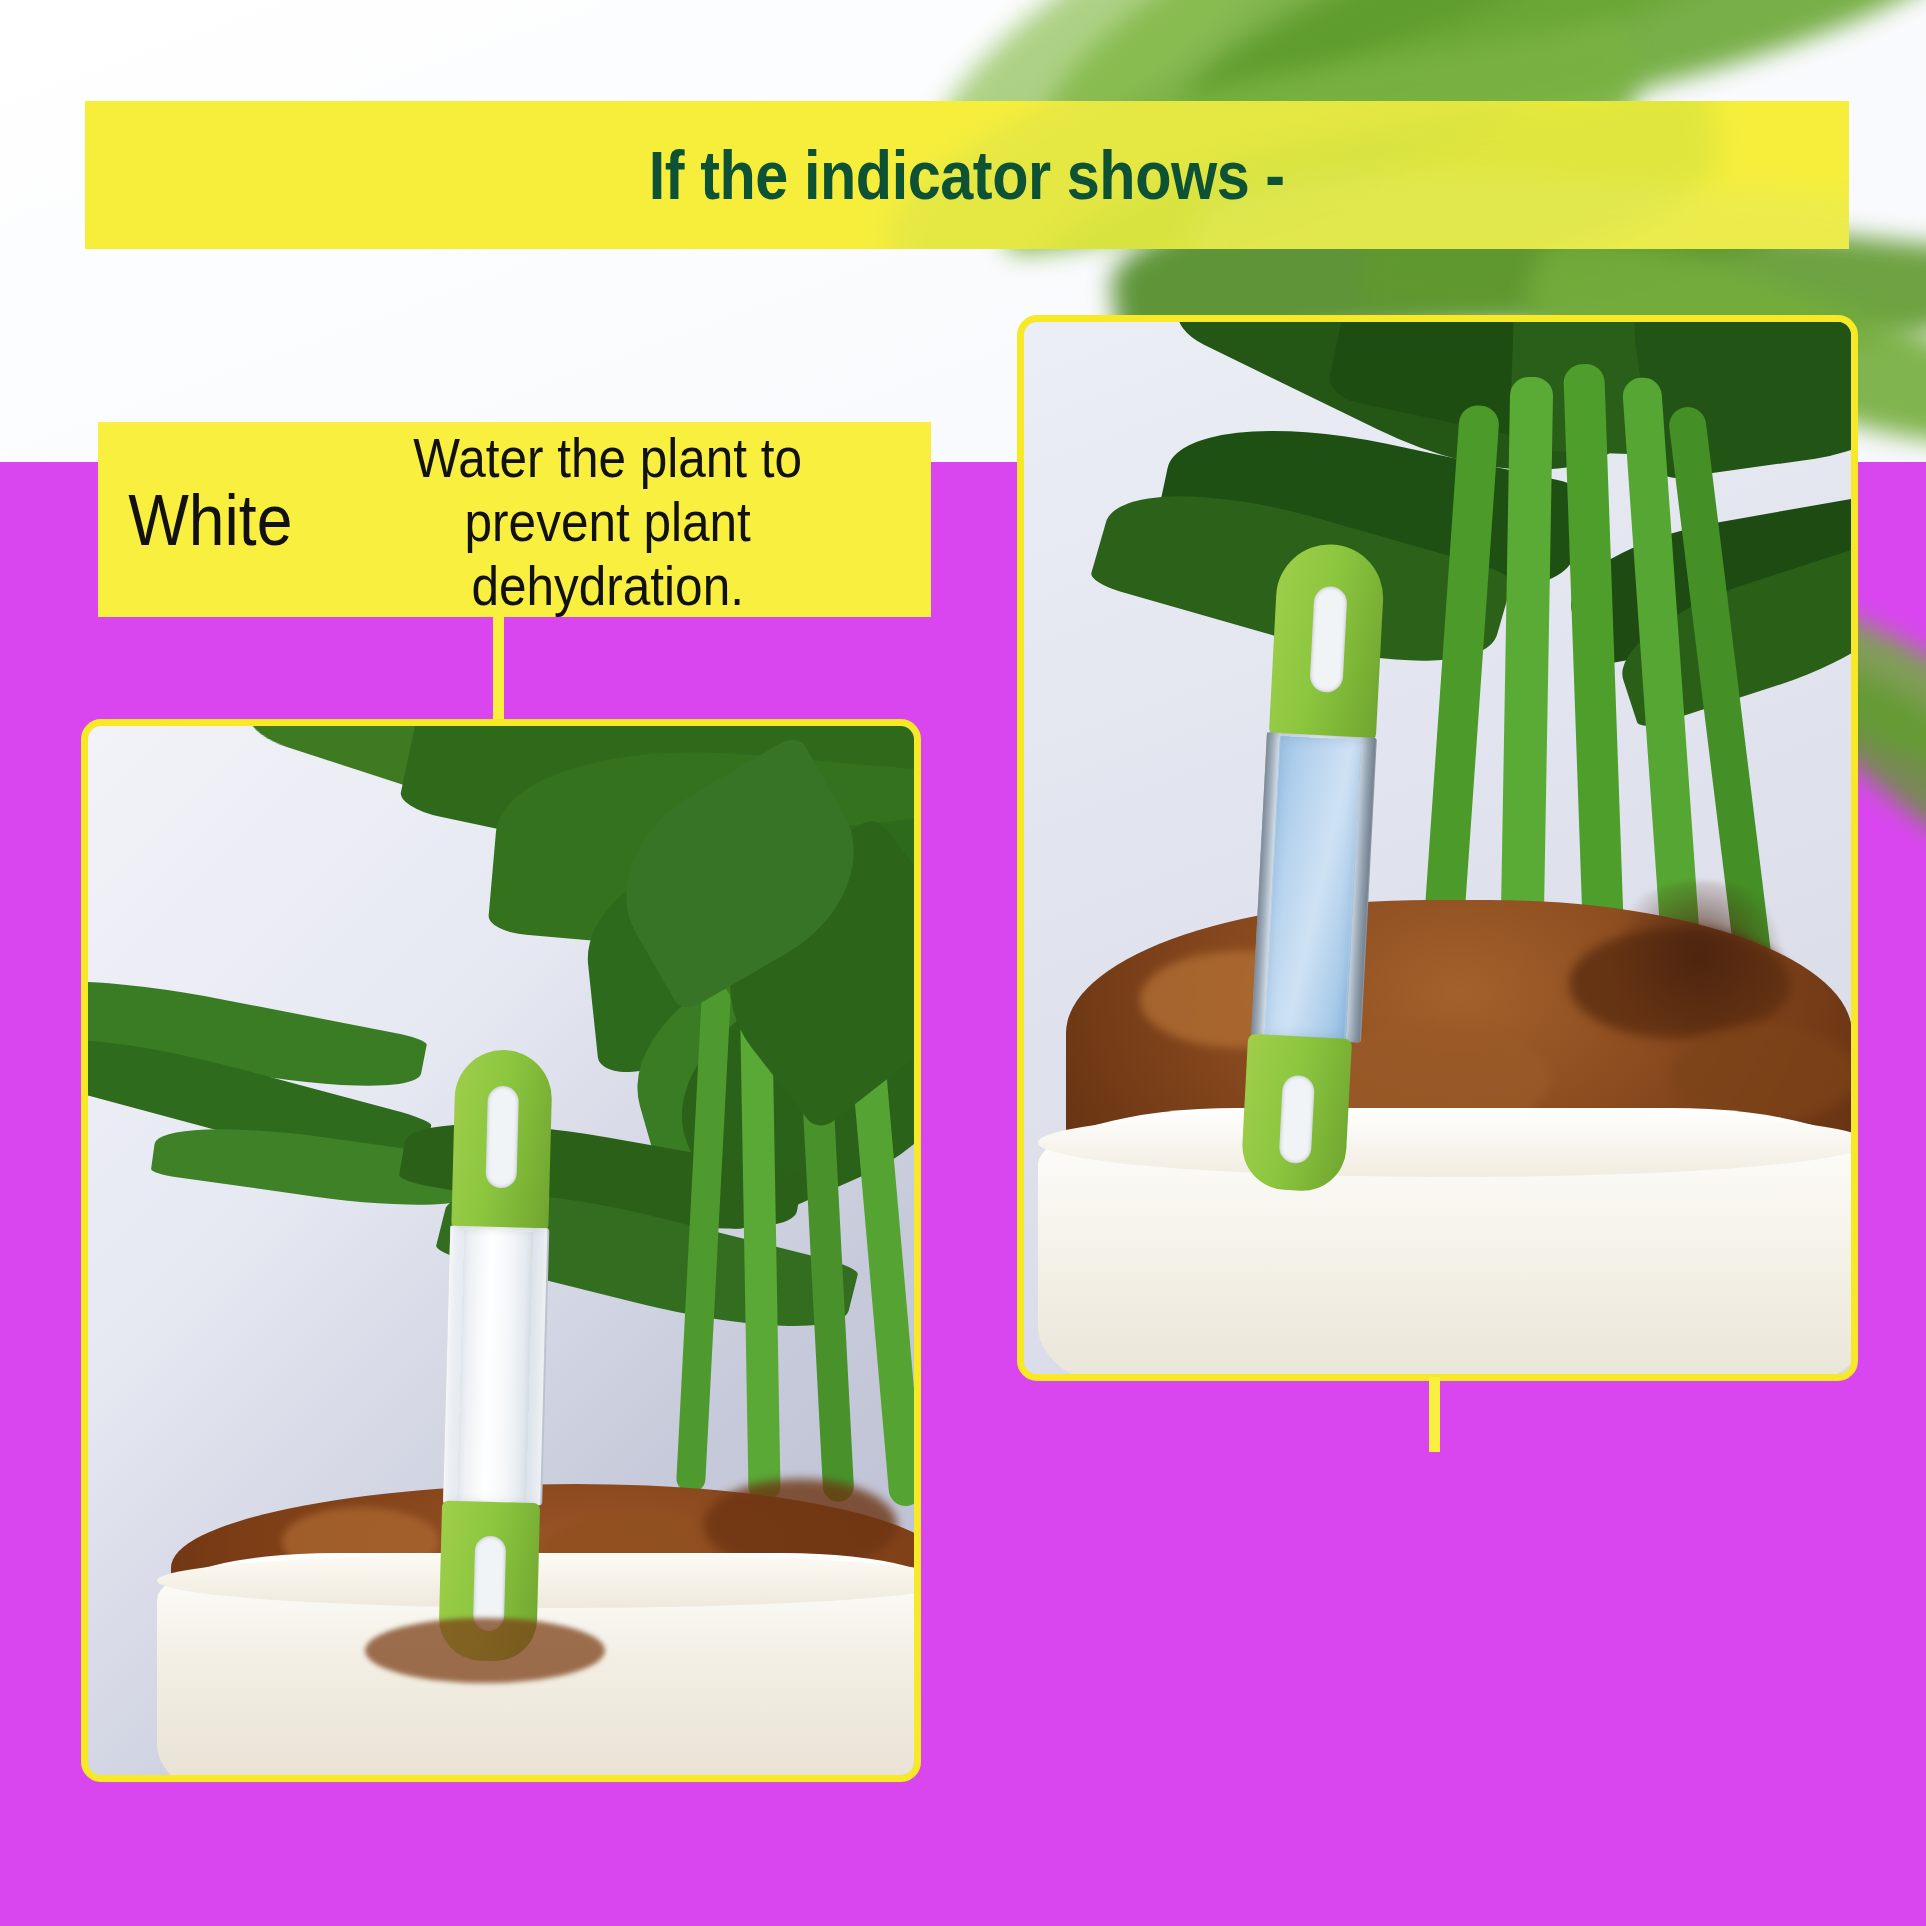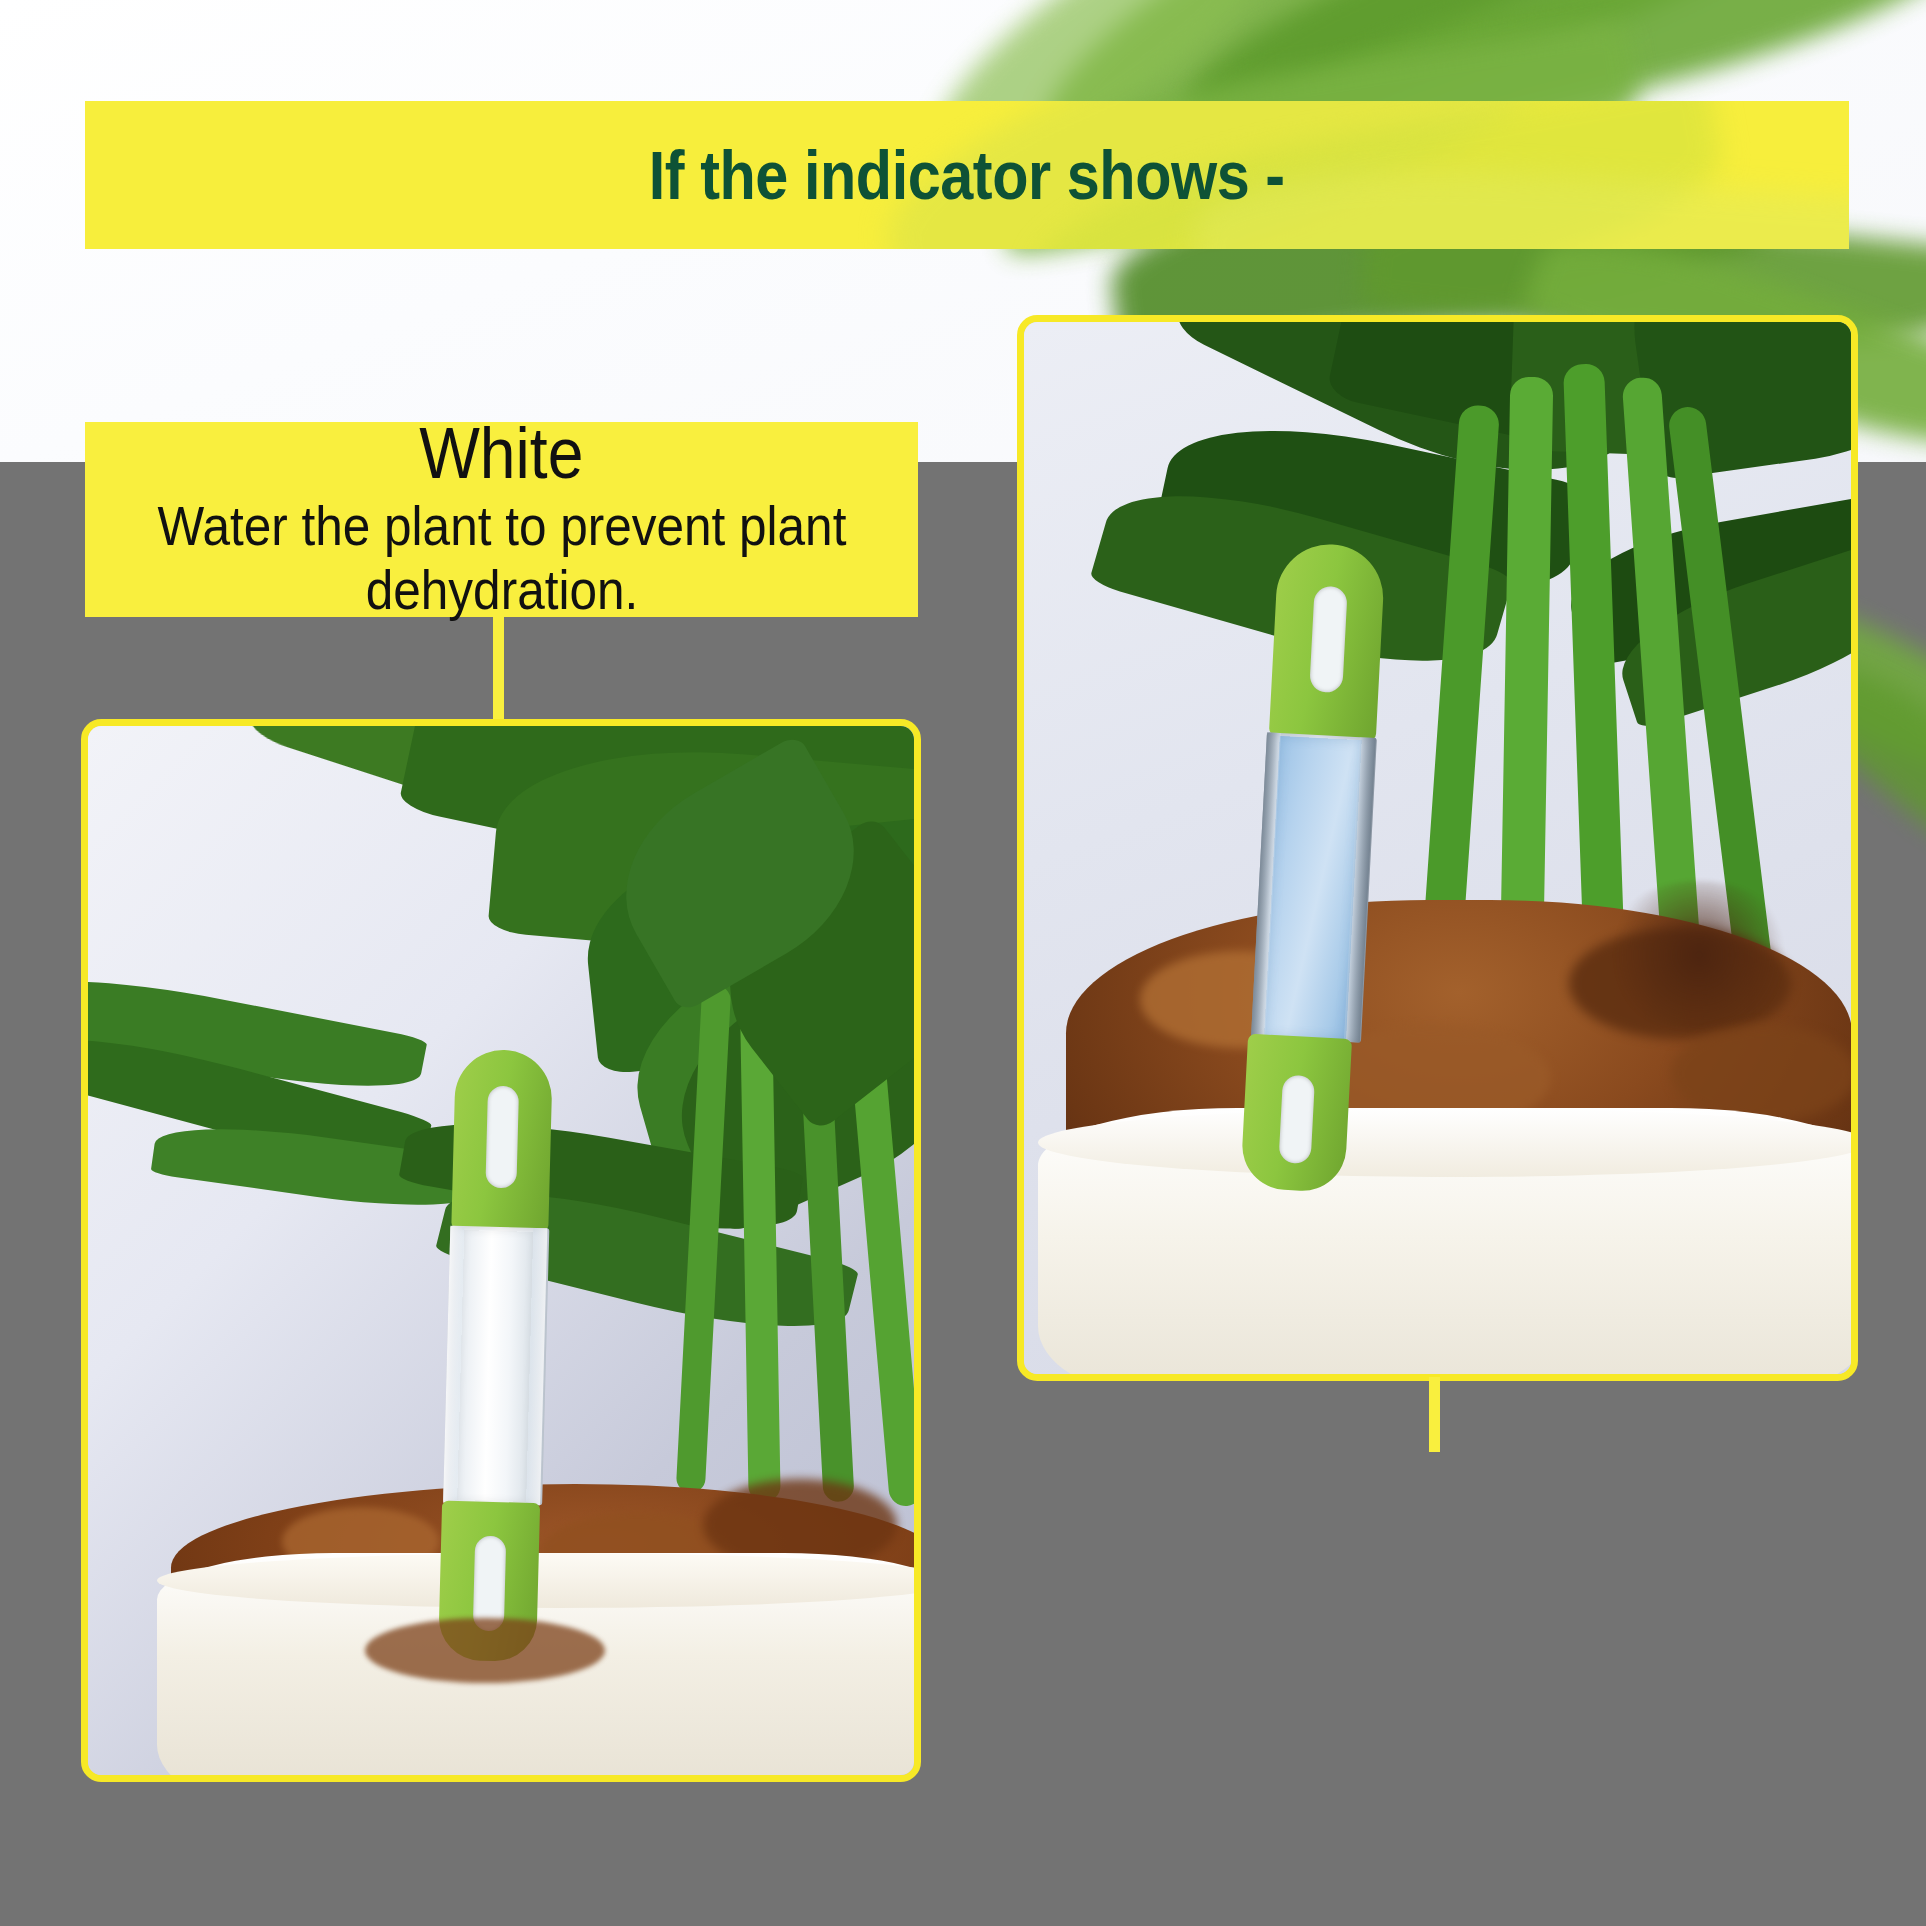--- a/index.html
+++ b/index.html
@@ -3,21 +3,21 @@
 <meta charset="utf-8">
 <style>
   html,body{margin:0;padding:0;}
   body{
     width:1926px;height:1926px;
     background:#fbfbfd;
     font-family:"Liberation Sans", sans-serif;
     overflow:hidden;
     position:relative;
   }
-  #stage{position:absolute;inset:0;overflow:hidden;background:#737373;}
+  #stage{position:absolute;inset:0;overflow:hidden;background:#d946ef;}
 
   
   .bg-photo{position:absolute;top:0;left:0;width:1926px;height:462px;overflow:hidden;}
   .bg-photo .wash{position:absolute;inset:0;
     background:linear-gradient(160deg,#ffffff 0%,#fbfcfe 40%,#f7f8fb 100%);}
   .leafb{position:absolute;filter:blur(12px);opacity:.9;}
 
   
   .header-banner{
     position:absolute;left:85px;top:101px;width:1764px;height:148px;
@@ -28,22 +28,22 @@
   .header-title{
     position:relative;z-index:3;
     font-size:69px;font-weight:700;color:#0e5236;letter-spacing:-0.5px;
     font-family:"Liberation Sans", sans-serif;
     transform:scaleX(.86);
     white-space:nowrap;
   }
 
   
   .label-box{position:absolute;background:#f9ef3e;
-    display:flex;flex-direction:column;align-items:center;justify-content:center;
-    text-align:center;box-sizing:border-box;padding:2.8px 18.5px;}
+    display:flex;flex-direction:row;align-items:center;justify-content:center;
+    text-align:center;box-sizing:border-box;padding:2.8px 18.5px;margin-left:13px;}
   .label-title{font-size:73px;font-weight:400;color:#111;line-height:1.0;
     transform:scaleX(.88);font-family:"Liberation Sans", sans-serif;}
   .label-desc{font-size:55px;font-weight:400;color:#111;line-height:1.16;
     transform:scaleX(.90);font-family:"Liberation Sans", sans-serif;margin-top:6.5px;}
 
   #white-box{left:85px;top:422px;width:833px;height:195px;}
   #blue-box{left:1020px;top:1450px;width:833px;height:244px;}
 
   
   .connector{position:absolute;background:#f9ef3e;}

